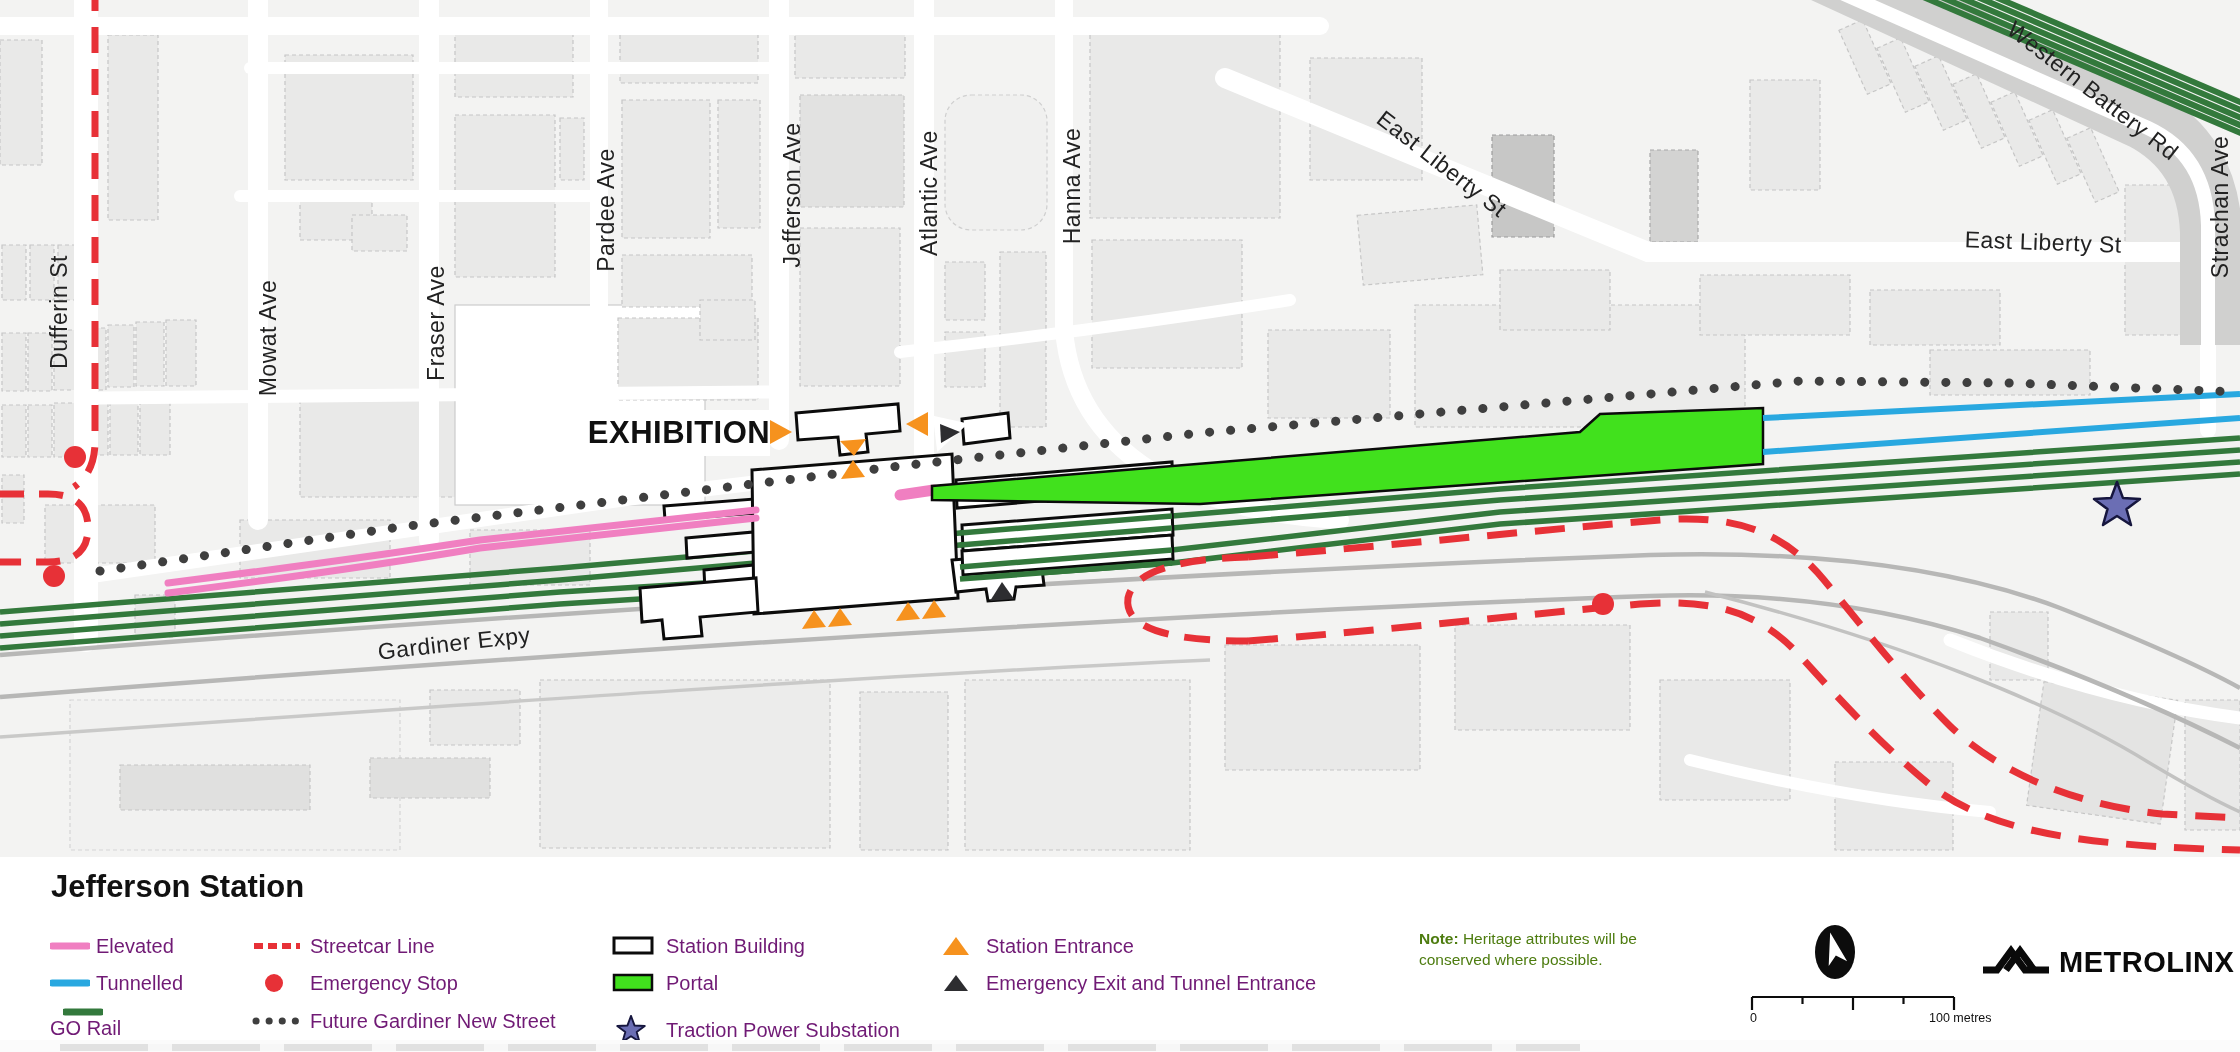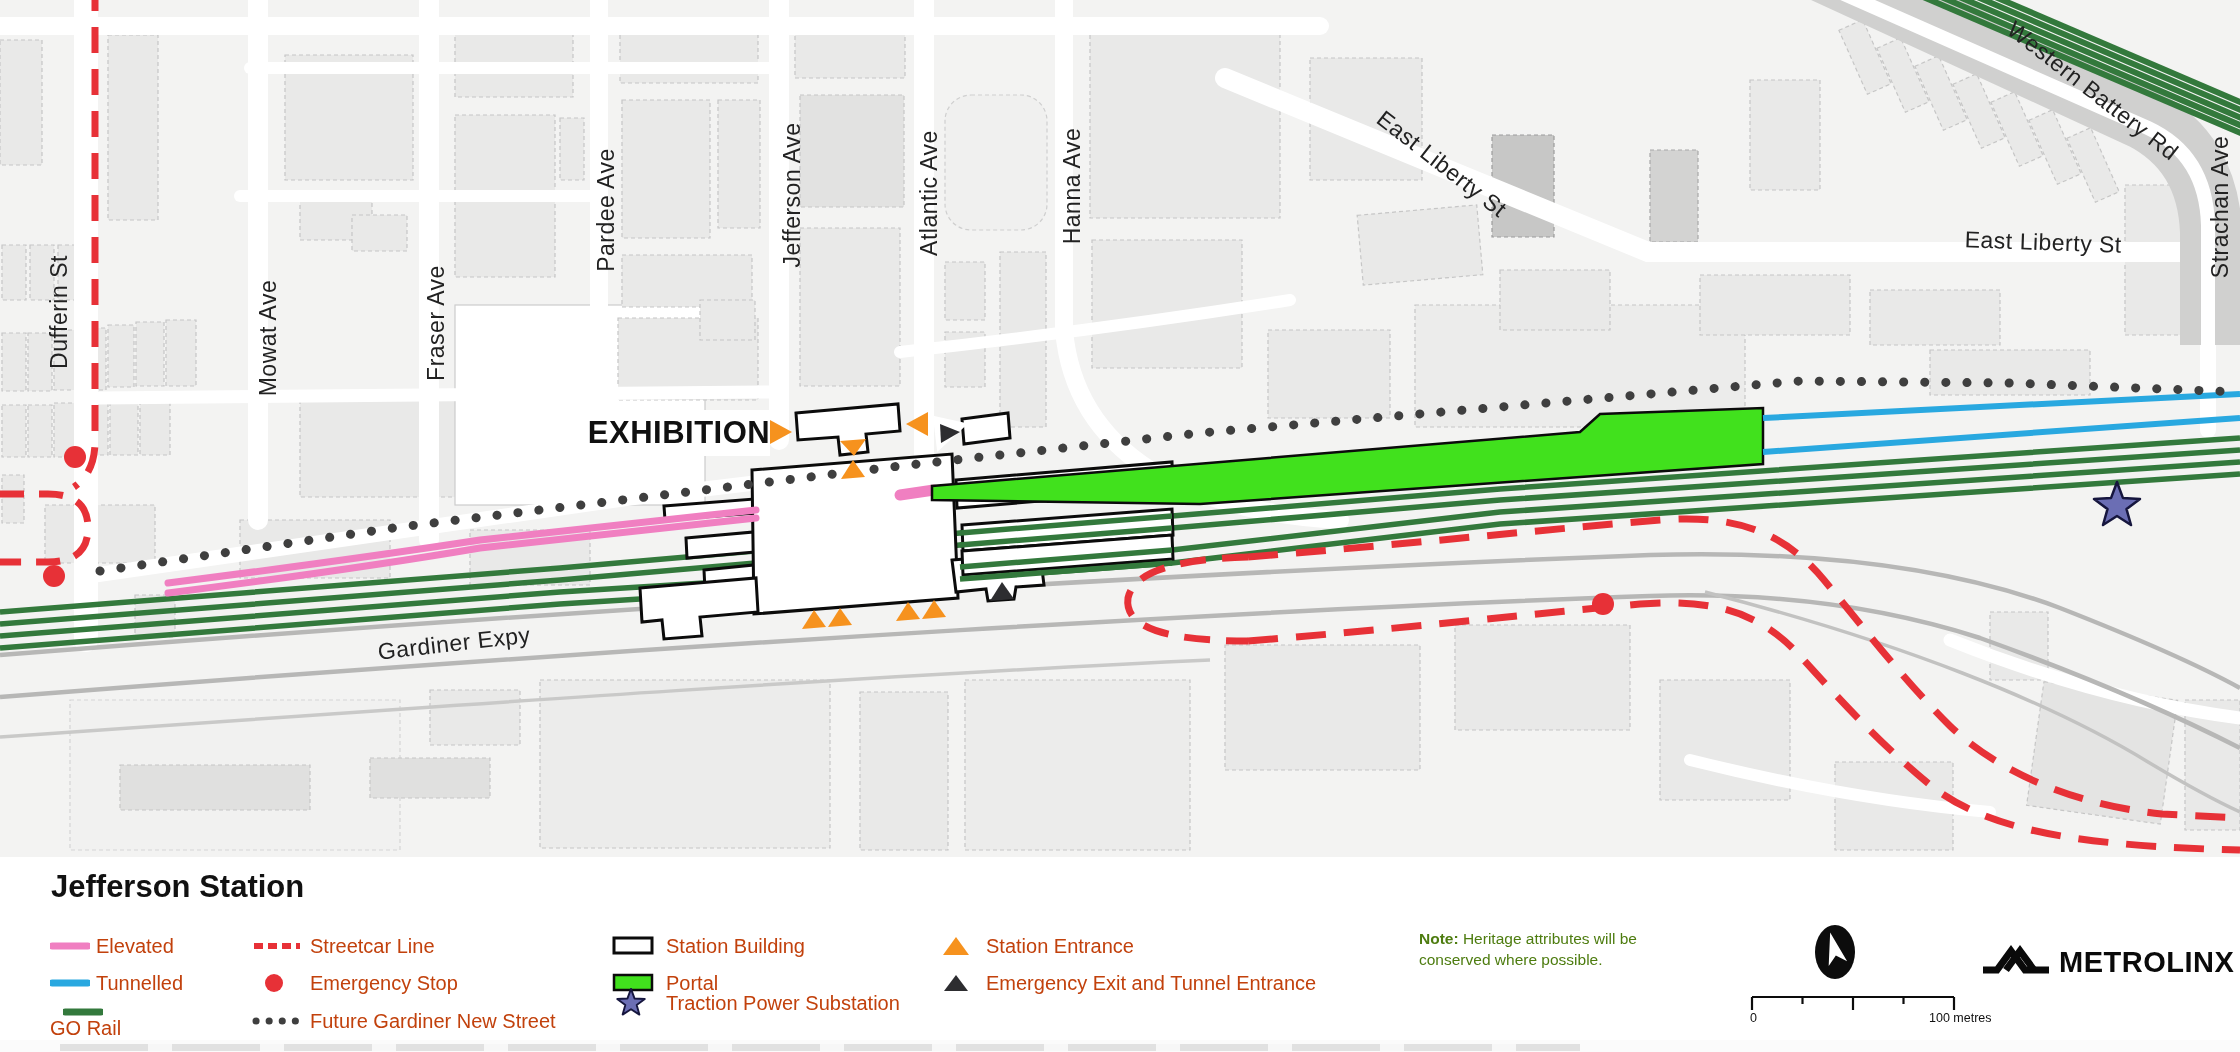--- a/index.html
+++ b/index.html
@@ -6,21 +6,21 @@
   .stage{position:relative;width:2240px;height:1052px;overflow:hidden;background:#fff;
          font-family:"Liberation Sans",sans-serif;}
   .mapwrap{position:absolute;left:0;top:0;width:2240px;height:857px;}
   svg text{font-family:"Liberation Sans",sans-serif;}
   .street-label{font-size:23px;fill:#222;letter-spacing:.5px;}
   .exh-label{font-size:31px;font-weight:800;fill:#101010;letter-spacing:.5px;}
   .legend{position:absolute;left:0;top:857px;width:2240px;height:183px;background:#ffffff;}
   .legend-title{position:absolute;left:51px;top:12px;font-size:31px;font-weight:800;color:#111;}
   .li{position:absolute;height:28px;display:flex;align-items:center;}
   .li .sw{width:46px;display:flex;justify-content:flex-start;align-items:center;flex:none;}
-  .li .lb{font-size:20px;color:#c2410c;white-space:nowrap;}
+  .li .lb{font-size:20px;color:#701a75;white-space:nowrap;}
   .note{position:absolute;left:1407px;top:72px;width:252px;font-size:15.5px;line-height:1.35;color:#4d7c0f;margin-left:12px;}
   .north{position:absolute;left:1812px;top:66px;}
   .scalebar{position:absolute;left:1750px;top:138px;width:210px;}
   .scalebar .lbl{position:absolute;top:16px;font-size:12.5px;color:#111;}
   .brand{position:absolute;left:1983px;top:86px;display:flex;align-items:center;gap:10px;}
   .brand .word{font-size:29px;font-weight:800;color:#0a0a0a;letter-spacing:.5px;}
   .sliver{position:absolute;left:0;top:1040px;width:2240px;height:12px;background:#fbfbfb;}
   .sliver .strip{position:absolute;left:60px;top:4px;width:1520px;height:7px;
      background:repeating-linear-gradient(90deg,#e1e1e1 0 88px,#f7f7f7 88px 112px);}
 </style>
@@ -314,21 +314,21 @@
       <span class="lb">Station Building</span>
     </div>
     <div class="li" style="left:612px;top:112px;">
       <span class="sw" style="width:54px">
           <svg width="44" height="20">
             <rect x="2" y="2" width="38" height="15" fill="#41e11d" stroke="#0b0b0b" stroke-width="2.5"></rect>
           </svg>
         </span>
       <span class="lb">Portal</span>
     </div>
-    <div class="li" style="left:612px;top:132px;justify-content:center;">
+    <div class="li" style="left:612px;top:159px;justify-content:center;">
       <span class="sw" style="width:54px">
           <svg width="44" height="30" viewBox="0 0 44 30">
             <path d="M18,2 L21.7,12 L32.5,12.6 L24,19 L26.8,29 L18,23.4 L9.2,29 L12,19 L3.5,12.6 L14.3,12 Z" fill="#6b6eb4" stroke="#16163e" stroke-width="2" stroke-linejoin="round" transform="scale(0.95) translate(2,-1)"></path>
           </svg>
         </span>
       <span class="lb">Traction Power Substation</span>
     </div>
 
     <div class="li" style="left:940px;top:75px;">
       <span class="sw">

